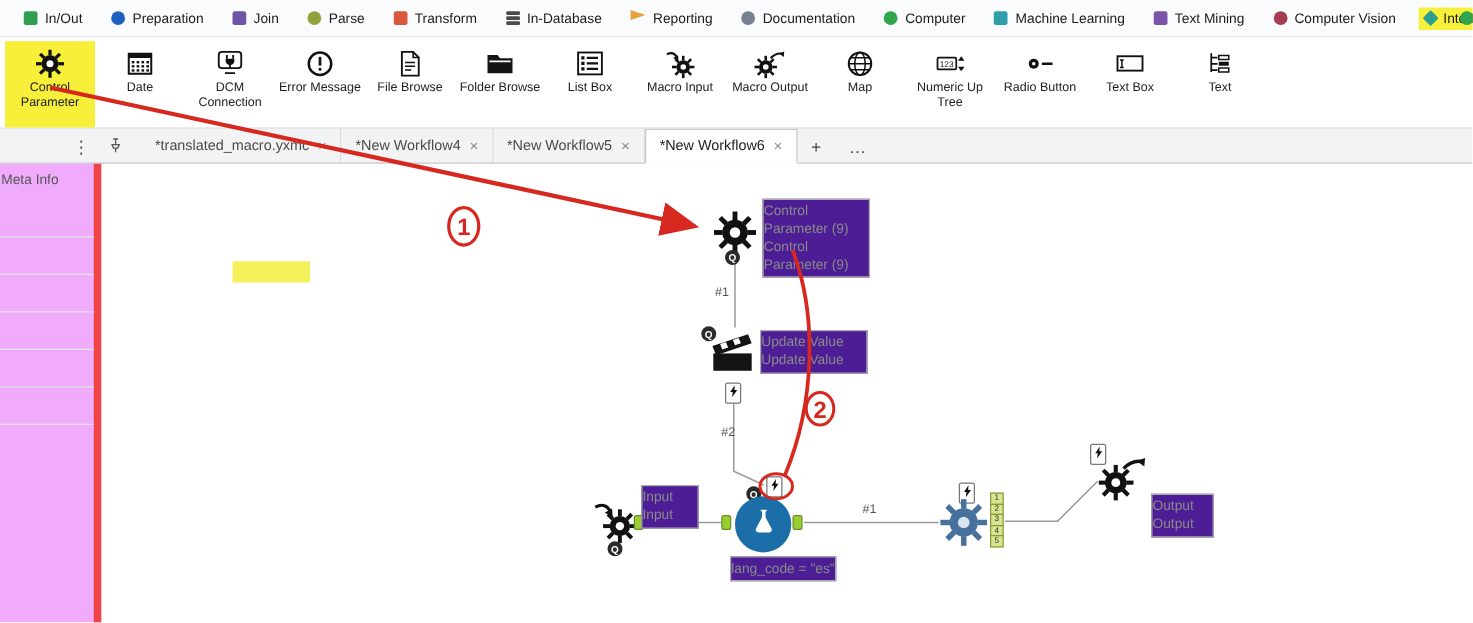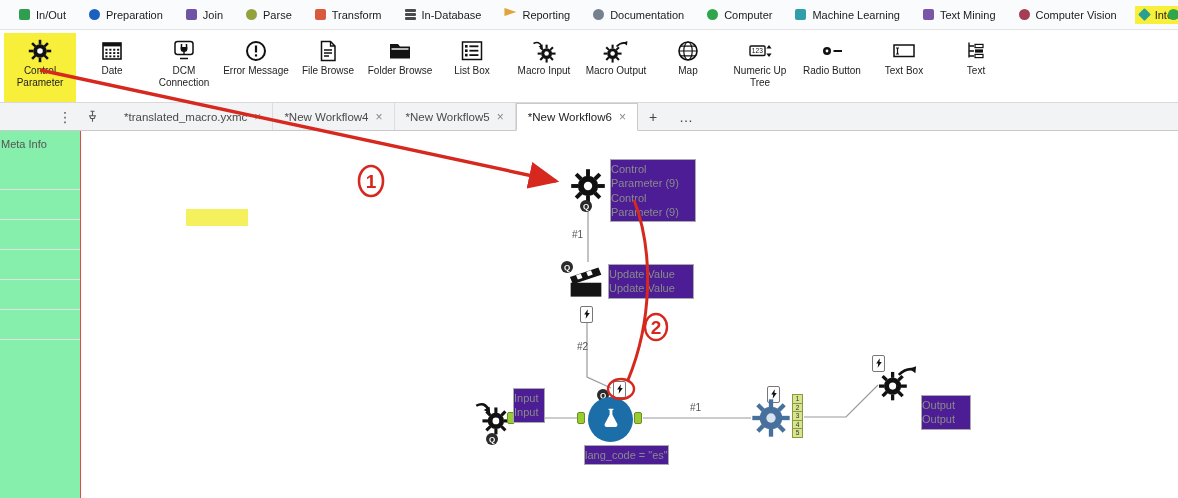--- a/index.html
+++ b/index.html
@@ -39,22 +39,22 @@
   .hl-swatch{position:absolute;left:186px;top:106px;width:62px;height:17px;background:#f3ee3f;opacity:.85;}
   .tab{position:relative;z-index:1;display:flex;align-items:center;gap:7px;padding:0 11px;height:27px;
     font-size:11.5px;color:#4a4a4a;border-right:1px solid #ddd;cursor:default;white-space:nowrap;}
   .tab.active{background:#fff;border:1px solid #c9c9c9;border-bottom:1px solid #fff;height:28px;
     margin-bottom:-1px;color:#222;}
   .tab-close{color:#888;font-size:12px;}
   .tab-add,.tab-overflow{z-index:1;padding:0 11px;font-size:14px;color:#444;height:27px;
     display:flex;align-items:center;cursor:default;}
 
   
-  .left-panel{position:absolute;left:0;top:131px;width:81px;height:367px;background:#86efac;
-    border-right:1px solid #ef4444;}
+  .left-panel{position:absolute;left:0;top:131px;width:81px;height:367px;background:#f0abfc;
+    border-right:6px solid #ef4444;}
   .left-panel-title{font-size:11px;color:#555;padding:7px 2px 10px 1px;}
   .meta-row{height:30px;border-bottom:1px solid #e2e2e2;}
 
   
   .canvas{position:absolute;inset:0;pointer-events:none;}
   .canvas [data-interactable="true"]{pointer-events:auto;}
   .node-icon{position:absolute;}
   .node-icon svg{width:100%;height:100%;display:block;}
   .wires{position:absolute;inset:0;}
   .annot{position:absolute;background:#4c1d95;border:1px solid #aaa;color:#8a8a8a;font-size:11px;
@@ -460,21 +460,21 @@
             <circle cx="12" cy="12" r="6.8"></circle>
           </g>
           <circle cx="12" cy="12" r="2.8" fill="#fff"></circle>
         </g>
         <path d="M1.5 4.5 q5.5 -3 8.3 2.8" fill="none" stroke="#111" stroke-width="1.7"></path>
         <path d="M10.8 9.6 l-0.4 -4.4 -3.9 2.2 z" fill="#111"></path>
       </svg>
     </div>
   <div class="q-badge" style="left:486px;top:433px;" data-interactable="true">Q</div>
   <div class="anchor" style="left:507px;top:412px;" data-interactable="true"></div>
-  <div class="annot" style="left:513px;top:388px;width:32px;" data-interactable="false">Input
+  <div class="annot" style="left:513px;top:388px;width:46px;" data-interactable="false">Input
 Input</div>
 
   <div class="conn-label" style="left:690px;top:402px;" data-interactable="false">#1</div>
   <div class="bolt-box" style="left:767px;top:386px;" data-interactable="true">
       <span data-interactable="false"><svg viewBox="0 0 12 16">
           <path d="M7.2 0.8 L1.8 8.8 h3 L4 15.2 L10.2 6.4 H6.8 z" fill="#111"></path>
         </svg></span>
     </div>
   <div class="node-icon" style="left:751px;top:398px;width:40px;height:40px;" data-interactable="true">
       <svg viewBox="0 0 24 24">

